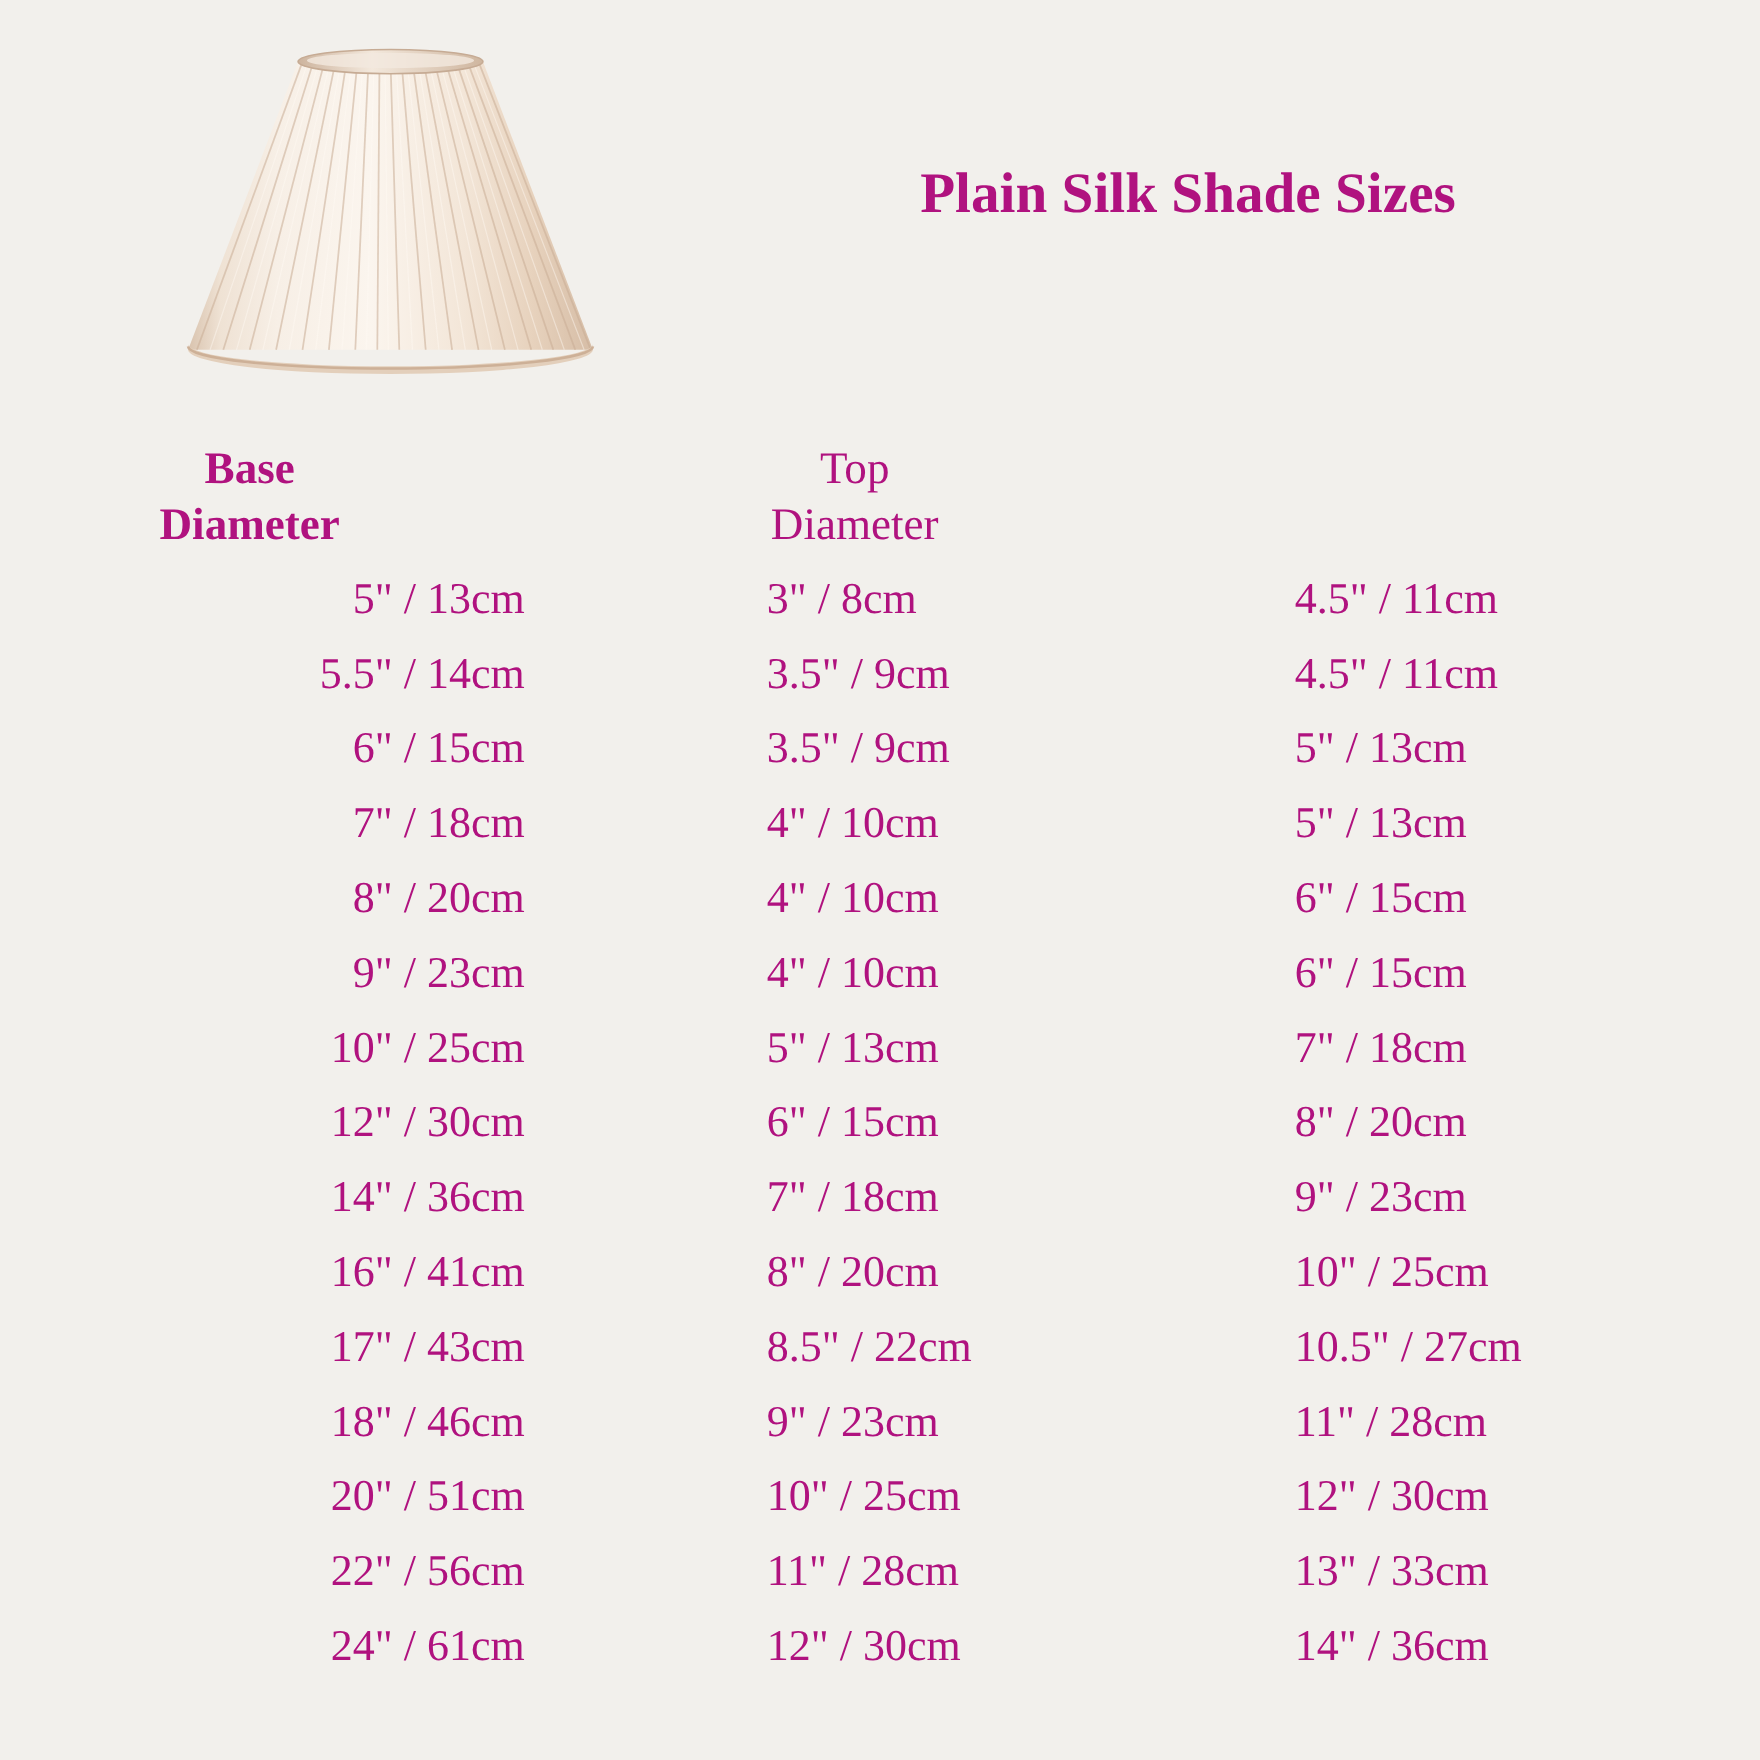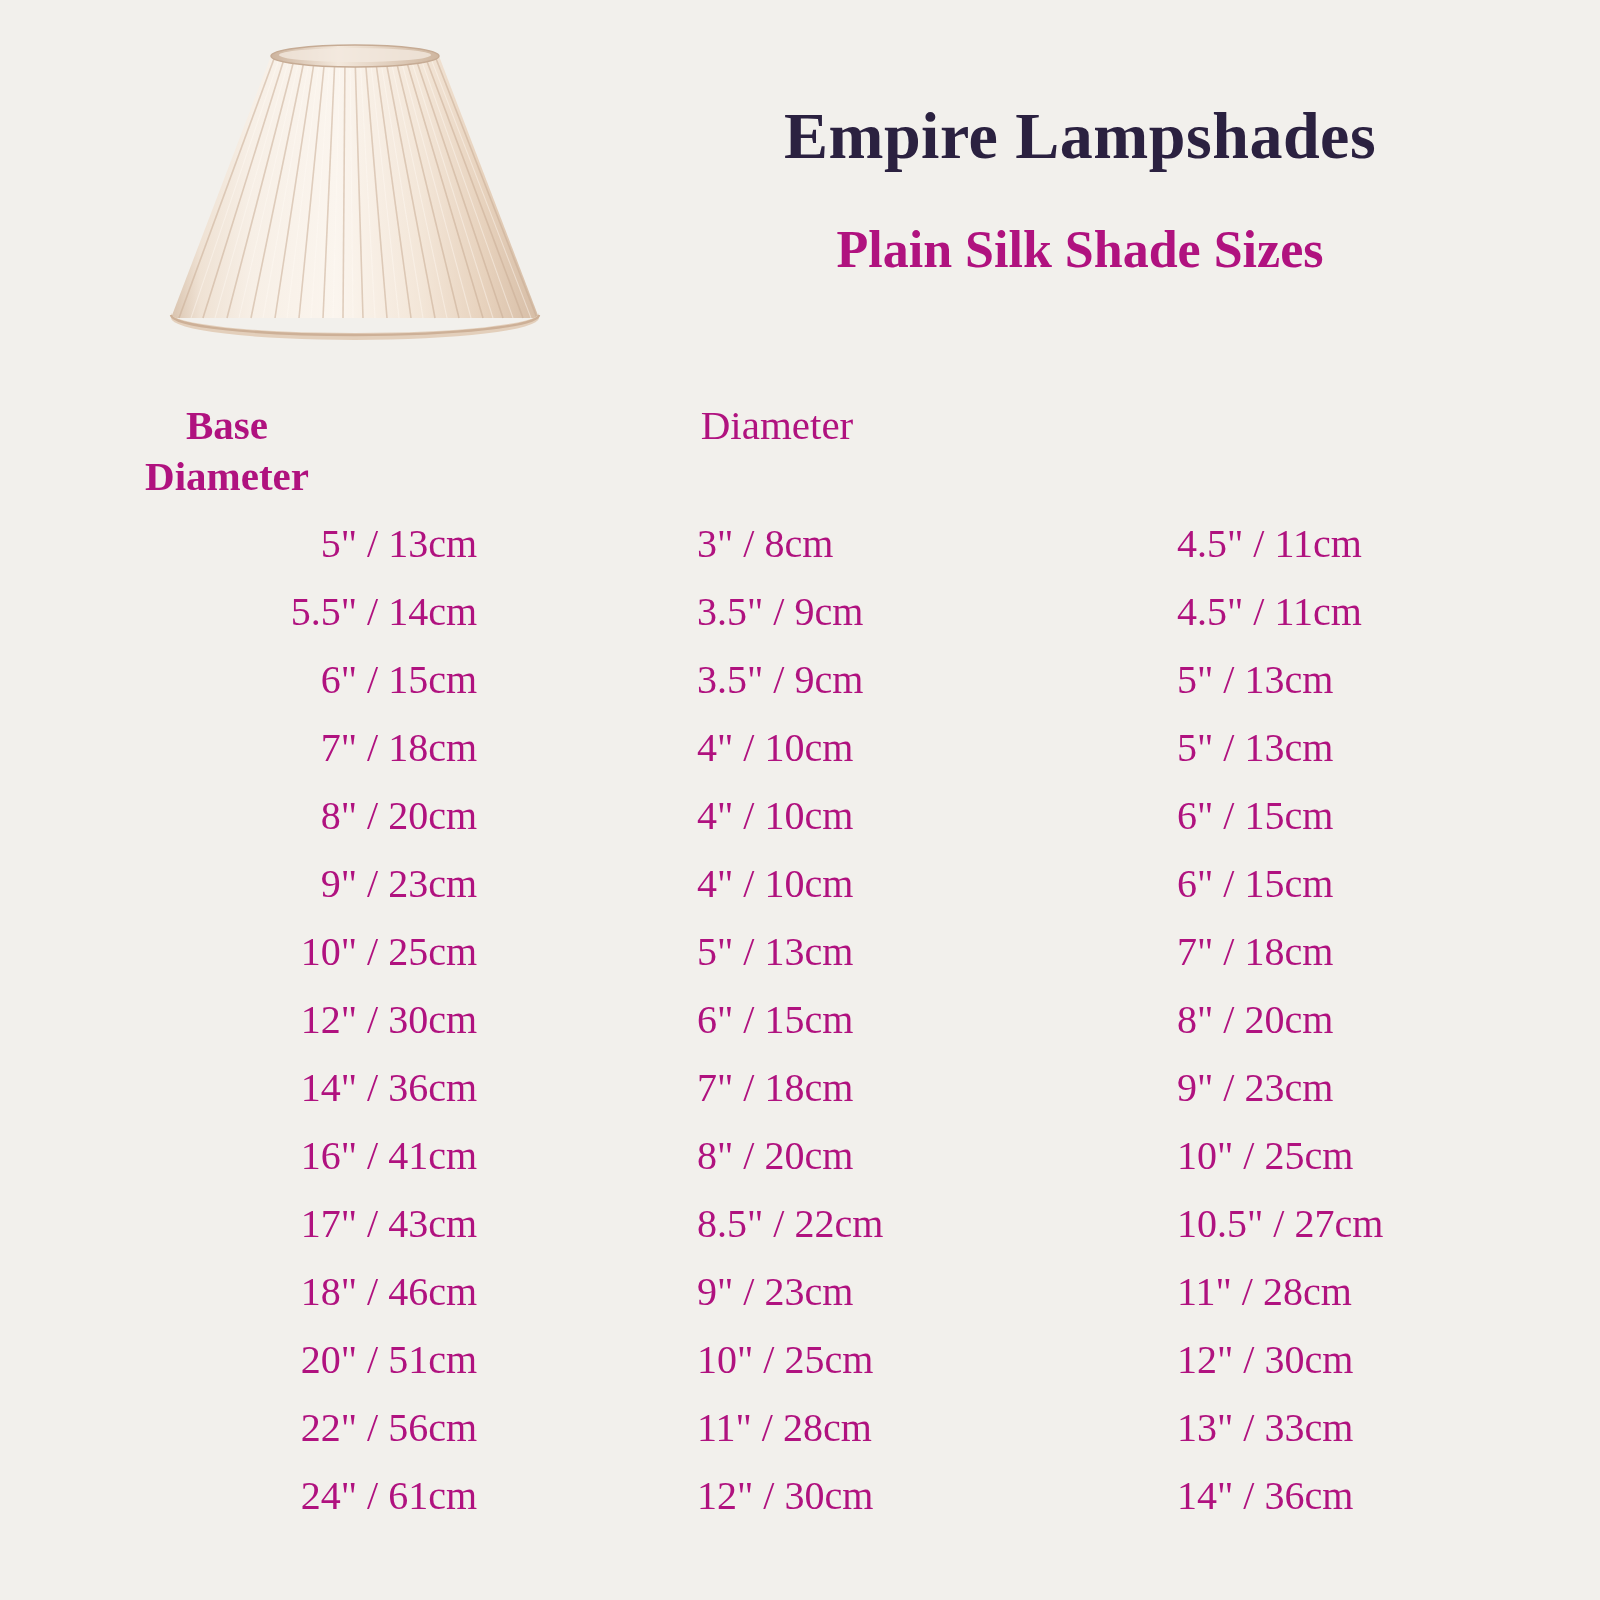--- a/index.html
+++ b/index.html
@@ -193,33 +193,33 @@
 
         <ellipse cx="215" cy="26" rx="84" ry="11" fill="url(#topRim)" stroke="#c6ab94" stroke-width="1.5"></ellipse>
         <ellipse cx="215" cy="25" rx="76" ry="7" fill="#f3e9df" opacity="0.8"></ellipse>
 
         <path d="M 31,288 A 184 22 0 0 0 399,288 L 399,283 A 184 20 0 0 1 31,283 Z" fill="#e3cfbb"></path>
         <path d="M 31,285 A 184 20 0 0 0 399,285" fill="none" stroke="#cdb097" stroke-width="2.4"></path>
       </svg>
     </div>
 
     <div class="titles">
-      <h1 class="main-title">Empire Lampshades</h1>
       <h2 class="sub-title">Plain Silk Shade Sizes</h2>
     </div>
   </div>
 
   <div class="table">
 
     <div class="row head-row">
       <div class="head head1">
         <span class="head-line">Base</span>
         <span class="head-line">Diameter</span>
       </div>
       <div class="head head2">
+        <span class="head-line">Top</span>
         <span class="head-line">Diameter</span>
       </div>
       <div class="head head3">
       </div>
     </div>
 
     <div class="row">
       <div class="col col1">5" / 13cm</div>
       <div class="col col2">3" / 8cm</div>
       <div class="col col3">4.5" / 11cm</div>

